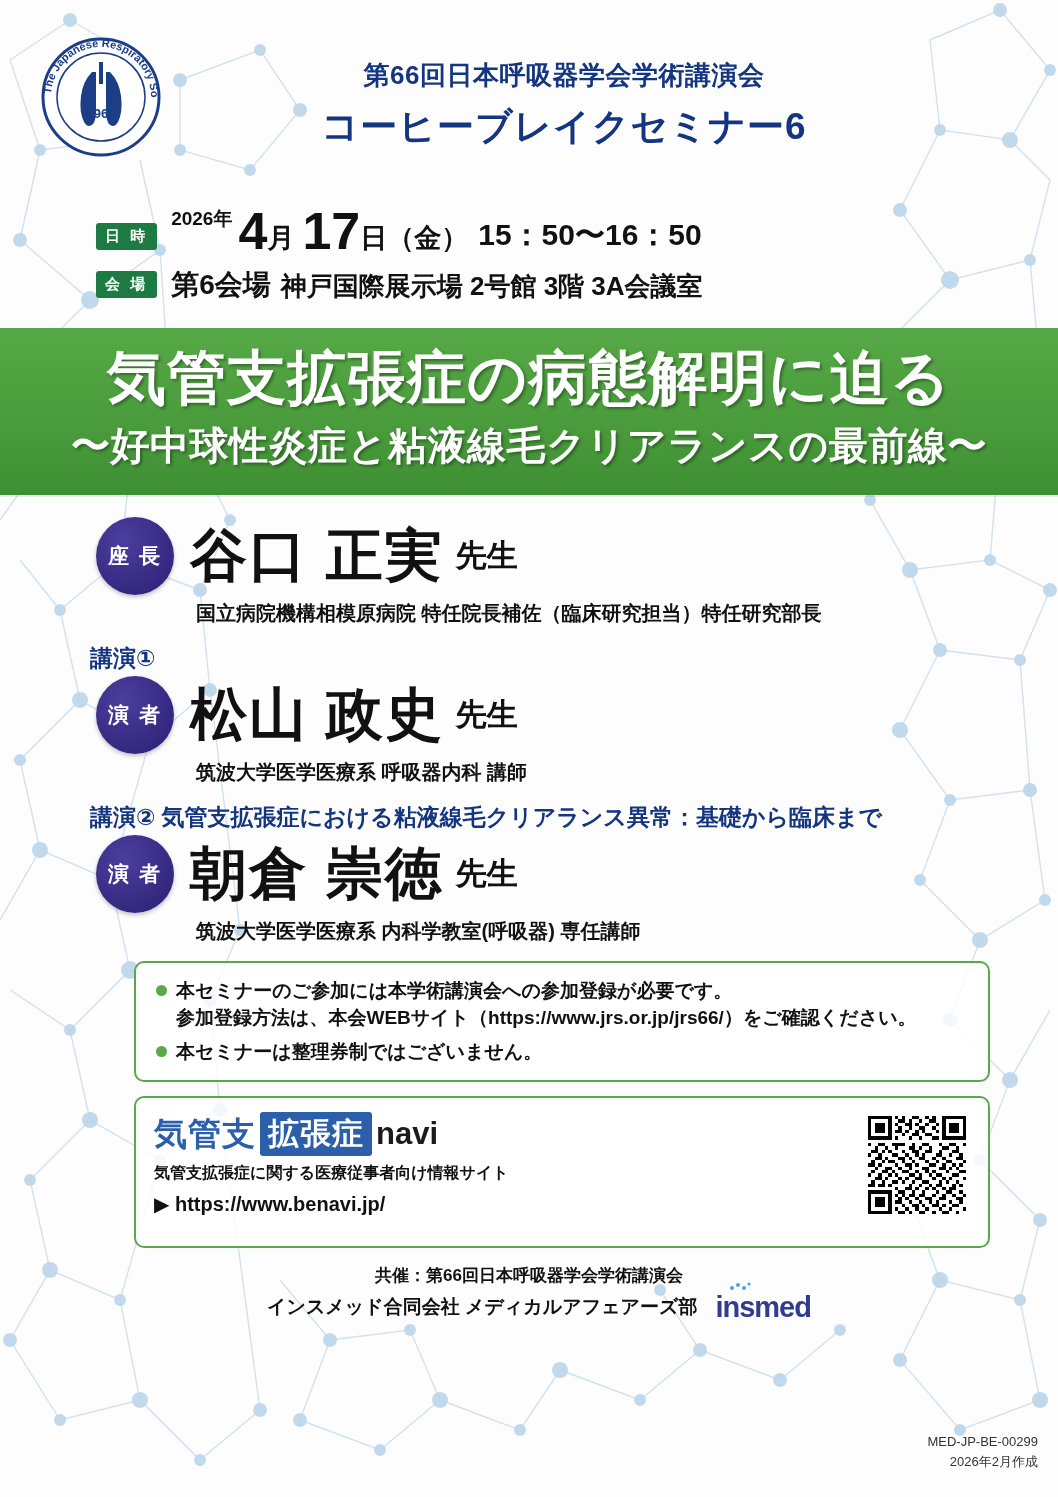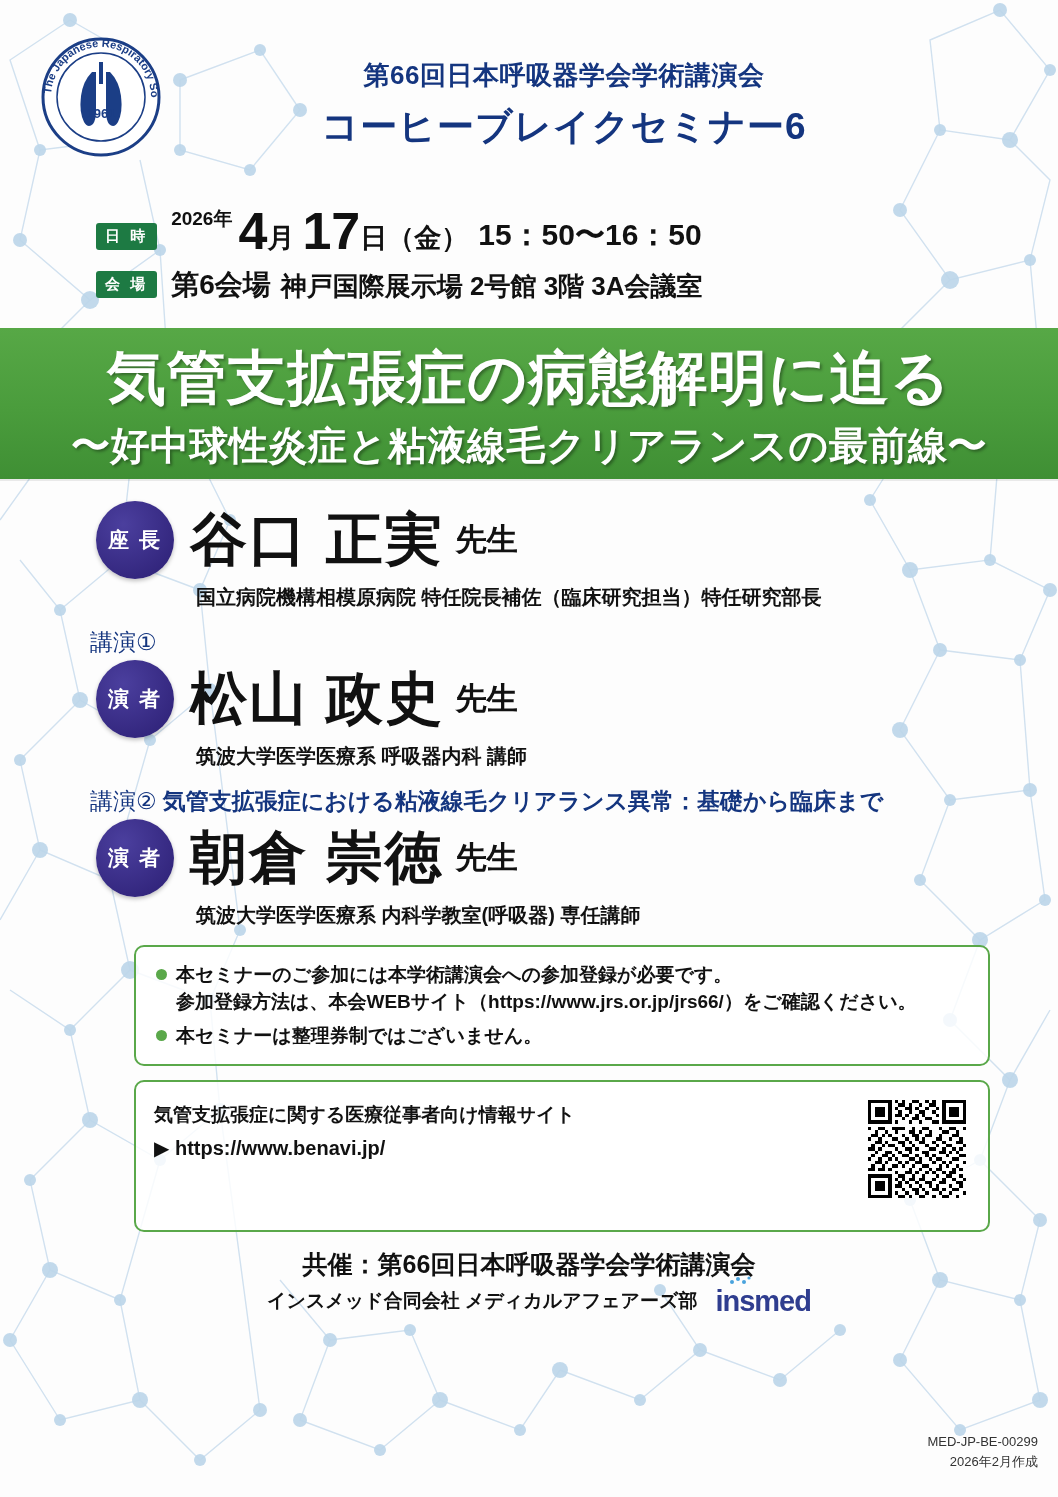--- a/index.html
+++ b/index.html
@@ -44,21 +44,21 @@
   .date-big{font-size:52px;font-weight:bold;color:#111;line-height:.95;}
   .date-md{font-size:27px;font-weight:bold;color:#111;}
   .date-time{font-size:30px;font-weight:bold;color:#111;margin-left:10px;margin-top:37px;}
   .venue-big{font-size:28px;font-weight:bold;color:#111;}
   .venue-sub{font-size:26px;font-weight:bold;color:#111;margin-left:10px;}
 
   
   .band{
     position:relative;z-index:2;margin-top:24px;
     background:linear-gradient(180deg,#57a846 0%,#4a9c3c 55%,#3f8f34 100%);
-    padding:18px 0 6px 0;
+    padding:18px 0 22px 0;
     box-shadow:0 2px 0 rgba(0,0,0,.08);
   }
   .band .t1{
     text-align:center;font-size:59px;font-weight:bold;color:#fff;letter-spacing:1px;
     text-shadow:2px 2px 3px rgba(0,0,0,.35);
     line-height:1.1;
   }
   .band .t2{
     text-align:center;font-size:39px;font-weight:bold;color:#fff;letter-spacing:.5px;
     text-shadow:2px 2px 3px rgba(0,0,0,.35);
@@ -76,21 +76,21 @@
     display:flex;align-items:center;justify-content:center;
     margin-left:96px;flex:none;letter-spacing:2px;
     box-shadow:0 2px 4px rgba(0,0,0,.25);
   }
   .pname{font-size:57px;font-weight:bold;color:#111;margin-left:16px;letter-spacing:2px;line-height:1;}
   .psuffix{font-size:31px;font-weight:bold;color:#111;margin-left:12px;}
   .paffil{font-size:20px;font-weight:bold;color:#111;margin:5px 0 0 196px;}
   .lecture{
     display:flex;align-items:baseline;margin:16px 0 2px 90px;
   }
-  .lec-no{font-size:23px;font-weight:normal;color:#14357f;margin-right:6px;white-space:nowrap;}
+  .lec-no{font-size:23px;font-weight:bold;color:#14357f;margin-right:6px;white-space:nowrap;}
   .lec-title{font-size:23px;font-weight:bold;color:#14357f;}
 
   
   .notice{
     position:relative;z-index:2;margin:16px 68px 0 134px;
     border:2px solid #5aa84a;border-radius:10px;padding:14px 18px 14px 18px;
     background:rgba(255,255,255,.82);
   }
   .notice ul{list-style:none;margin:0;padding:0;}
   .notice li{position:relative;padding-left:22px;font-size:19px;font-weight:bold;color:#111;margin-bottom:6px;line-height:1.45;}
@@ -107,30 +107,30 @@
     border:2px solid #5aa84a;border-radius:10px;padding:14px 18px 16px 18px;
     background:rgba(255,255,255,.82);min-height:118px;
   }
   .navi-logo{display:flex;align-items:center;}
   .navi-logo .p1{font-size:33px;font-weight:bold;color:#2b5faa;letter-spacing:1px;}
   .navi-logo .p2{
     font-size:31px;font-weight:bold;color:#fff;background:#2b5faa;
     padding:1px 8px;margin:0 4px;border-radius:3px;letter-spacing:1px;
   }
   .navi-logo .p3{font-size:31px;font-weight:bold;color:#1b1b1b;letter-spacing:0;}
-  .navi-sub{font-size:19px;font-weight:bold;color:#111;margin-top:6px;}
+  .navi-sub{font-size:16px;font-weight:bold;color:#111;margin-top:6px;}
   .navi-url{font-size:20px;font-weight:bold;color:#111;margin-top:8px;}
   .qr{
     position:absolute;right:22px;top:18px;width:98px;height:98px;
   }
   .qr svg{display:block;}
 
   
   .footer{position:relative;z-index:2;margin-top:16px;text-align:center;}
-  .foot-l1{font-size:25px;font-weight:bold;color:#111;}
+  .foot-l1{font-size:17px;font-weight:bold;color:#111;}
   .foot-l2{font-size:19px;font-weight:bold;color:#111;margin-top:4px;display:flex;justify-content:center;align-items:center;gap:18px;margin-left:20px;}
   .insmed{font-size:29px;font-weight:bold;color:#2f3d8f;letter-spacing:-1px;position:relative;}
   .insmed .dots{position:absolute;top:-9px;left:14px;}
   .code{
     position:absolute;right:20px;bottom:26px;text-align:right;z-index:3;
     font-size:13px;color:#333;line-height:1.5;
   }
 </style>
 </head>
 <body>
@@ -345,20 +345,25 @@
     <ul>
       <li>本セミナーのご参加には本学術講演会への参加登録が必要です。</li>
     </ul>
     <div class="sub">参加登録方法は、本会WEBサイト（https://www.jrs.or.jp/jrs66/）をご確認ください。</div>
     <ul style="margin-top:6px;">
       <li>本セミナーは整理券制ではございません。</li>
     </ul>
   </div>
 
   <div class="navi">
+    <div class="navi-logo">
+      <span class="p1">気管支</span>
+      <span class="p2">拡張症</span>
+      <span class="p3">navi</span>
+    </div>
     <div class="navi-sub">気管支拡張症に関する医療従事者向け情報サイト</div>
     <div class="navi-url">▶ https://www.benavi.jp/</div>
     <div class="qr">
       <svg width="98" height="98" viewBox="0 0 29 29" shape-rendering="crispEdges">
         <rect width="29" height="29" fill="#ffffff"></rect>
         <g fill="#000000">
           <rect x="0" y="0" width="7" height="1"></rect>
             <rect x="0" y="6" width="7" height="1"></rect>
           <rect x="0" y="0" width="1" height="7"></rect>
             <rect x="6" y="0" width="1" height="7"></rect>

